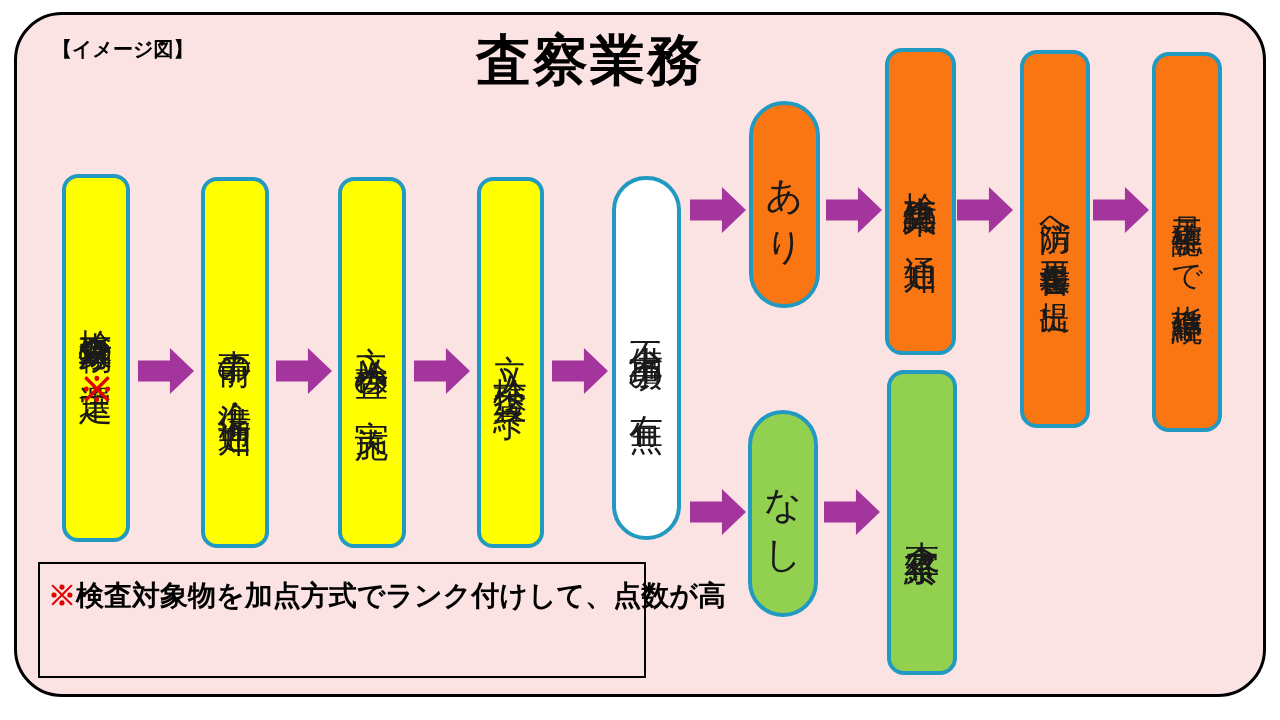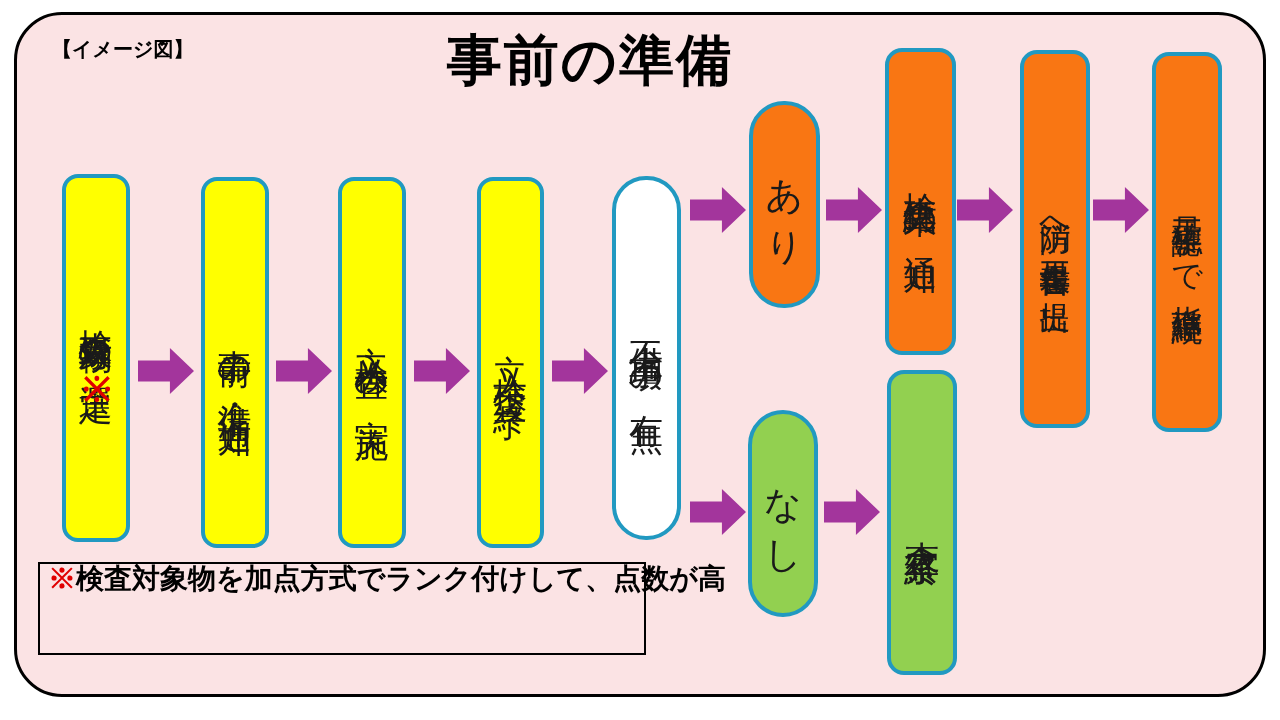--- a/index.html
+++ b/index.html
@@ -48,32 +48,32 @@
   .b-end{left:887px;top:370px;width:70px;height:305px;border-radius:17px;}
   .b-end .vtext{font-size:36px;letter-spacing:5px;}
 
   .arrow{position:absolute;width:56px;height:46px;background:var(--arrow);
          clip-path:polygon(0 27%,57% 27%,57% 0,100% 50%,57% 100%,57% 73%,0 73%);}
   .a1{left:138px;top:348px;} .a2{left:276px;top:348px;} .a3{left:414px;top:348px;}
   .a4{left:552px;top:348px;} .a5{left:690px;top:187px;} .a6{left:826px;top:187px;}
   .a7{left:957px;top:187px;} .a8{left:1093px;top:187px;}
   .a9{left:690px;top:489px;} .a10{left:824px;top:489px;}
 
-  .note{position:absolute;left:38px;top:562px;width:608px;height:93px;box-sizing:border-box;
-        border:2px solid #000;padding:0 8px;}
+  .note{position:absolute;left:38px;top:562px;width:608px;height:116px;box-sizing:border-box;
+        border:2px solid #000;padding:17px 8px;}
   .note-line{font-size:28px;font-weight:bold;line-height:30px;color:#000;white-space:nowrap;}
 </style>
 </head>
 <body>
 
 <div class="stage">
   <div class="panel"></div>
 
   <div class="image-label">【イメージ図】</div>
-  <div class="title">事前の準備</div>
+  <div class="title">査察業務</div>
 
   <div class="fbox bg-yellow b-selection">
     <span class="vtext"><span>検査対象物の選定</span><span class="red">※</span></span>
   </div>
   <div class="arrow a1"></div>
 
   <div class="fbox bg-yellow b-preparation">
     <span class="vtext">事前の準備・通知</span>
   </div>
   <div class="arrow a2"></div>

